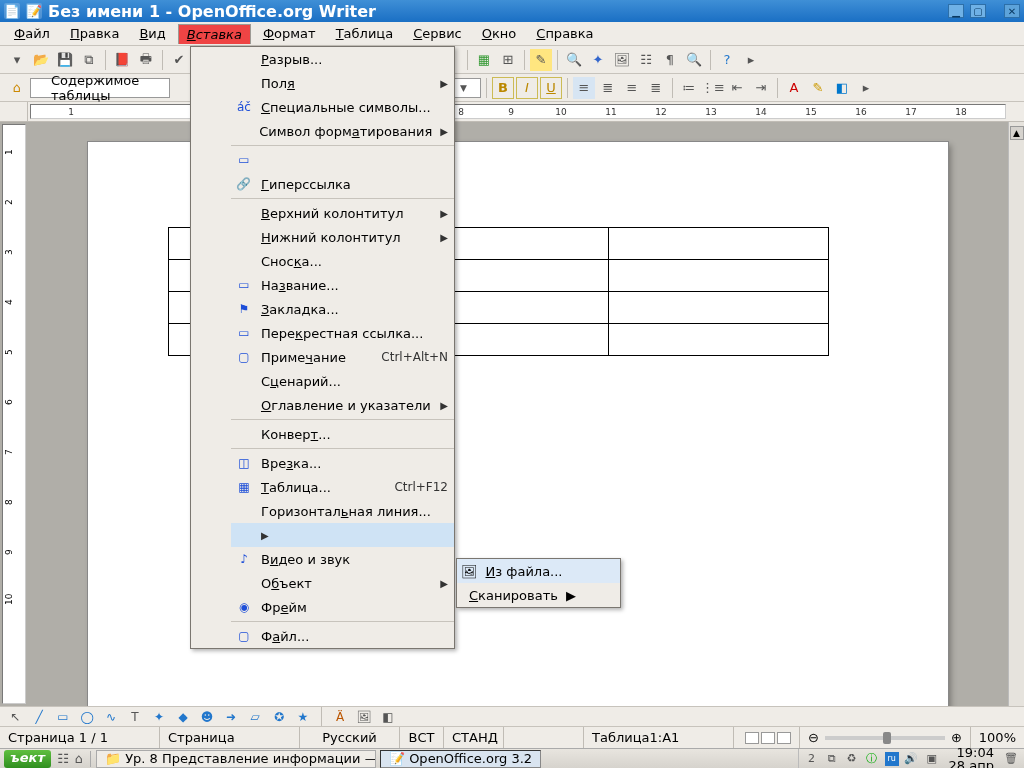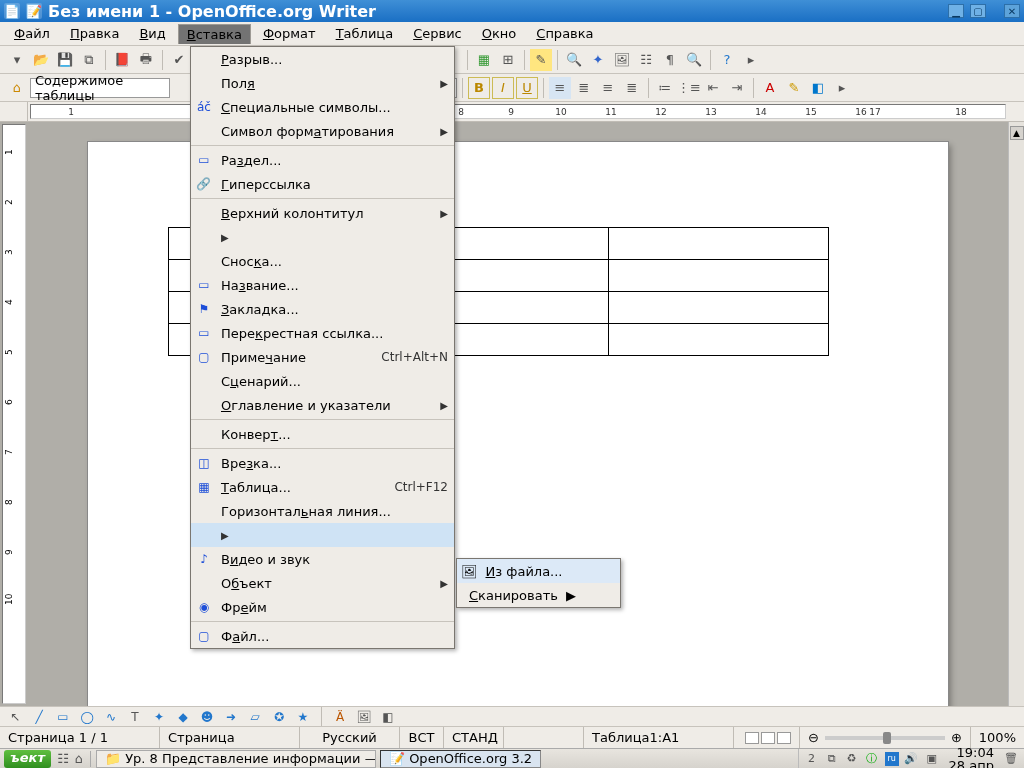--- a/index.html
+++ b/index.html
@@ -4,42 +4,42 @@
 <style>
 * { margin:0; padding:0; box-sizing:border-box; font-family:"DejaVu Sans","Liberation Sans",Arial,sans-serif; font-size:13px; }
 body { width:1024px; height:768px; overflow:hidden; background:#d6d3ce; position:relative; }
 .titlebar { height:22px; background:linear-gradient(#3f8fd6,#1a6fc4); color:#fff; display:flex; align-items:center; padding:0 4px; gap:6px; }
 .titlebar .ticon { width:16px; height:16px; display:inline-flex; align-items:center; justify-content:center; background:#fff3; border-radius:2px; }
 .titlebar-title { flex:1; font-weight:bold; font-size:16px; }
 .winbtn { width:16px; height:14px; background:#6fb1e6; border:1px solid #2d6fa8; display:inline-flex; align-items:center; justify-content:center; color:#0a3a63; font-weight:bold; font-size:10px; cursor:pointer;}
 .winbtn.close { background:#5da3da; margin-left:12px;}
 .menubar { height:24px; background:#efece7; display:flex; align-items:center; padding:0 6px; gap:4px; border-bottom:1px solid #c7c3bc;}
 .menubar-item { padding:2px 8px; cursor:pointer;}
-.menubar-item.active{ background:#737373; border:1px solid #9d9a94; border-bottom:none;}
+.menubar-item.active{ background:#ef4444; border:1px solid #9d9a94; border-bottom:none;font-style:italic;}
 .menubar-item u{ text-decoration:underline;}
 .toolbar { height:28px; background:#efece7; display:flex; align-items:center; padding:0 6px; gap:2px; border-bottom:1px solid #c7c3bc;}
 .tbtn { width:22px; height:22px; display:inline-flex; align-items:center; justify-content:center; border:1px solid transparent; cursor:pointer; color:#555; font-size:13px;}
 .tbsep{ width:1px; height:20px; background:#c0bcb5; margin:0 3px;}
-.tdrop{ height:20px; border:1px solid #999; background:#fff; display:flex; align-items:center; padding:0 4px; font-size:12px; gap:4px; cursor:pointer;}
+.tdrop{ height:20px; border:1px solid #999; background:#fff; display:flex; align-items:center; padding:0 20px; font-size:12px; gap:4px; cursor:pointer;}
 .tdrop .caret{font-size:9px; color:#555;}
 .ruler-area{ height:20px; background:#efece7; display:flex; border-bottom:1px solid #c0bcb5;}
 .ruler-corner{ width:28px; border-right:1px solid #c0bcb5;}
 .hruler{ flex:1; position:relative; background:#fff; border:1px inset #ccc; margin:2px 18px 2px 2px; overflow:hidden; font-size:9px; color:#333;}
 .hruler .lbl{ position:absolute; top:2px; font-size:9px; transform:translateX(-50%);}
 .workarea{ position:absolute; top:122px; bottom:62px; left:0; right:0; display:flex; background:#b0aea8;}
 .vruler{ width:24px; background:#fff; border:1px inset #ccc; margin:2px; position:relative; font-size:9px;}
 .vruler .lbl{ position:absolute; left:6px; transform:translateY(-50%) rotate(-90deg); transform-origin:left center; font-size:9px;}
 .page-scroll{ flex:1; overflow:auto; position:relative; background:#b0aea8;}
 .page{ width:860px; min-height:900px; background:#fff; margin:20px auto; box-shadow:0 0 0 1px #888, 3px 3px 6px rgba(0,0,0,.3); position:relative;}
 .doc-table{ position:absolute; top:85px; left:80px; border-collapse:collapse;}
 .doc-table td{ border:1px solid #000; width:220px; height:32px;}
 .vscrollbar{ width:16px; background:#e6e3dd; border-left:1px solid #bbb; display:flex; flex-direction:column; align-items:center; padding-top:4px; cursor:pointer;}
 .vscrollbar .arrow{ width:14px;height:14px; background:#d6d3ce; border:1px solid #999; font-size:9px; display:flex; align-items:center; justify-content:center;}
 
-.dropdown { position:absolute; top:46px; left:190px; width:265px; background:#efece7; border:1px solid #7a7670; box-shadow:2px 2px 4px rgba(0,0,0,.3); z-index:50;}
+.dropdown { position:absolute; top:46px; left:190px; width:265px; background:#efece7; border:1px solid #7a7670; box-shadow:2px 2px 4px rgba(0,0,0,.3); z-index:50;padding-left:40px;}
 .dropdown .mrow{ height:24px; display:flex; align-items:center; padding:0 6px 0 4px; cursor:pointer; gap:8px;}
 .dropdown .mrow:hover,.dropdown .mrow.hover{ background:#cfe3f5;}
 .dropdown .micon{ width:18px; height:18px; display:inline-flex; align-items:center; justify-content:center; font-size:12px; color:#1d4ed8;}
 .dropdown .mlabel{ flex:1; white-space:nowrap;}
 .dropdown .mlabel u{text-decoration:underline;}
 .dropdown .mshort{ color:#333; font-size:12px;}
 .dropdown .marrow{ font-size:10px; color:#333;}
 .dropdown .msep{ height:1px; background:#c7c3bc; margin:2px 0;}
 
 .submenu{ position:absolute; top:558px; left:456px; width:165px; background:#efece7; border:1px solid #7a7670; box-shadow:2px 2px 4px rgba(0,0,0,.3); z-index:60;}
@@ -151,21 +151,21 @@
       <span class="lbl" style="left: 40px;">1</span>
       <span class="lbl" style="left: 430px;">8</span>
       <span class="lbl" style="left: 480px;">9</span>
       <span class="lbl" style="left: 530px;">10</span>
       <span class="lbl" style="left: 580px;">11</span>
       <span class="lbl" style="left: 630px;">12</span>
       <span class="lbl" style="left: 680px;">13</span>
       <span class="lbl" style="left: 730px;">14</span>
       <span class="lbl" style="left: 780px;">15</span>
       <span class="lbl" style="left: 830px;">16</span>
-      <span class="lbl" style="left: 844px;">17</span>
+      <span class="lbl" style="left: 880px;">17</span>
       <span class="lbl" style="left: 930px;">18</span>
       <span class="lbl" style="left: 970px; margin-top: 10px;">19</span>
     </div>
 </div>
 
 <div class="workarea">
   <div class="vruler" id="vruler">
       <span class="lbl" style="top: 30px;">1</span>
       <span class="lbl" style="top: 80px;">2</span>
       <span class="lbl" style="top: 130px;">3</span>
@@ -225,34 +225,34 @@
       <span class="mlabel"><u>С</u>пециальные символы...</span>
     </div>
     <div class="mrow">
       <span class="micon"></span>
       <span class="mlabel">Символ форм<u>а</u>тирования</span>
       <span class="marrow">▶</span>
     </div>
     <div class="msep"></div>
     <div class="mrow">
       <span class="micon">▭</span>
-      <span class="mlabel">Ра<u>з</u>дел...</span>
     </div>
     <div class="mrow">
       <span class="micon">🔗</span>
       <span class="mlabel"><u>Г</u>иперссылка</span>
     </div>
     <div class="msep"></div>
     <div class="mrow">
       <span class="micon"></span>
       <span class="mlabel"><u>В</u>ерхний колонтитул</span>
       <span class="marrow">▶</span>
     </div>
     <div class="mrow">
       <span class="micon"></span>
+      <span class="mlabel"><u>Н</u>ижний колонтитул</span>
       <span class="marrow">▶</span>
     </div>
     <div class="mrow">
       <span class="micon"></span>
       <span class="mlabel">Снос<u>к</u>а...</span>
     </div>
     <div class="mrow">
       <span class="micon">▭</span>
       <span class="mlabel">На<u>з</u>вание...</span>
     </div>

